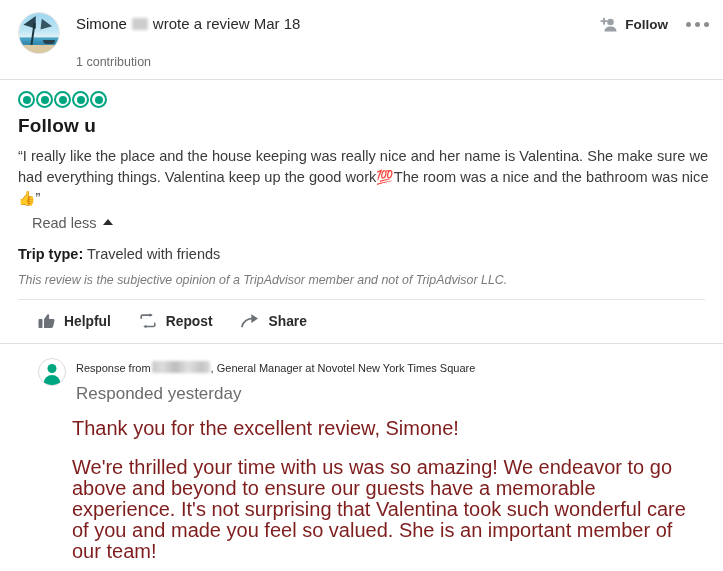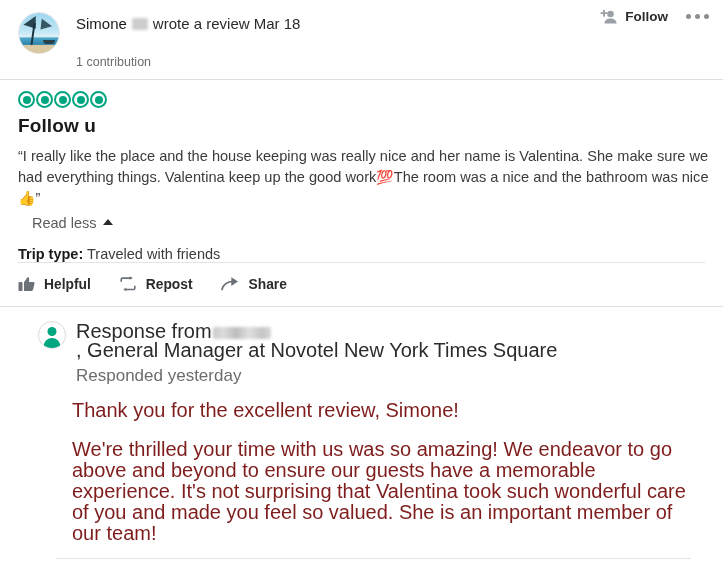--- a/index.html
+++ b/index.html
@@ -91,21 +91,21 @@
   .byline .rest { margin-left: 0; }
   .contribution {
     font-size: 12.5px;
     color: #6c6c6c;
     margin-top: 22px;
   }
 
   .header-actions {
     position: absolute;
     right: 14px;
-    top: 9px;
+    top: 17px;
     display: flex;
     align-items: center;
     gap: 18px;
   }
   .follow-btn {
     display: flex;
     align-items: center;
     gap: 7px;
     font-size: 13.5px;
     font-weight: bold;
@@ -187,20 +187,21 @@
     font-style: italic;
     color: #7a7a7a;
   }
 
   
   .actions-row {
     display: flex;
     align-items: center;
     gap: 28px;
     padding: 13px 18px 14px 18px;
+    margin-left: 20px;
   }
   .action {
     display: flex;
     align-items: center;
     gap: 9px;
     font-size: 13.8px;
     font-weight: bold;
     color: #2b2b2b;
     cursor: pointer;
     background: none;
@@ -234,21 +235,21 @@
   .mgr-avatar .body {
     position: absolute;
     left: 50%; top: 16px;
     transform: translateX(-50%);
     width: 17px; height: 13px;
     border-radius: 9px 9px 0 0;
     background: #00a680;
   }
   .response-meta { margin-left: 10px; padding-top: 1px; }
   .response-from {
-    font-size: 20px;
+    font-size: 11px;
     color: #2b2b2b;
     line-height: 19px;
     display: flex;
     align-items: baseline;
     flex-wrap: wrap;
   }
   .blur-chip-wide {
     display: inline-block;
     width: 58px; height: 12px;
     background: linear-gradient(90deg,#c8c8c8 0%, #dcdcdc 18%, #bcbcbc 40%, #e0e0e0 62%, #c4c4c4 85%, #d8d8d8 100%);
@@ -346,20 +347,21 @@
   <div class="read-less">
     <span>Read less</span>
     <span class="caret-up"></span>
   </div>
 
   <div class="trip-type">
     <b>Trip type:</b>
     <span>Traveled with friends</span>
   </div>
 
+  <div class="disclaimer">This review is the subjective opinion of a TripAdvisor member and not of TripAdvisor LLC.</div>
 
   <div class="hr-inset"></div>
 
   
   <div class="actions-row">
     <button class="action">
       <span>
         <svg width="17" height="16" viewBox="0 0 17 16">
           <rect x="0.5" y="6" width="4" height="9" rx="0.8" fill="#6b7177"></rect>
           <path d="M6 15V6.2l3.4-4.6c.5-.7 1.7-.5 1.7.6V6h4.1c.9 0 1.5.8 1.3 1.6l-1.4 6c-.2.8-.8 1.4-1.6 1.4z" fill="#6b7177"></path>

